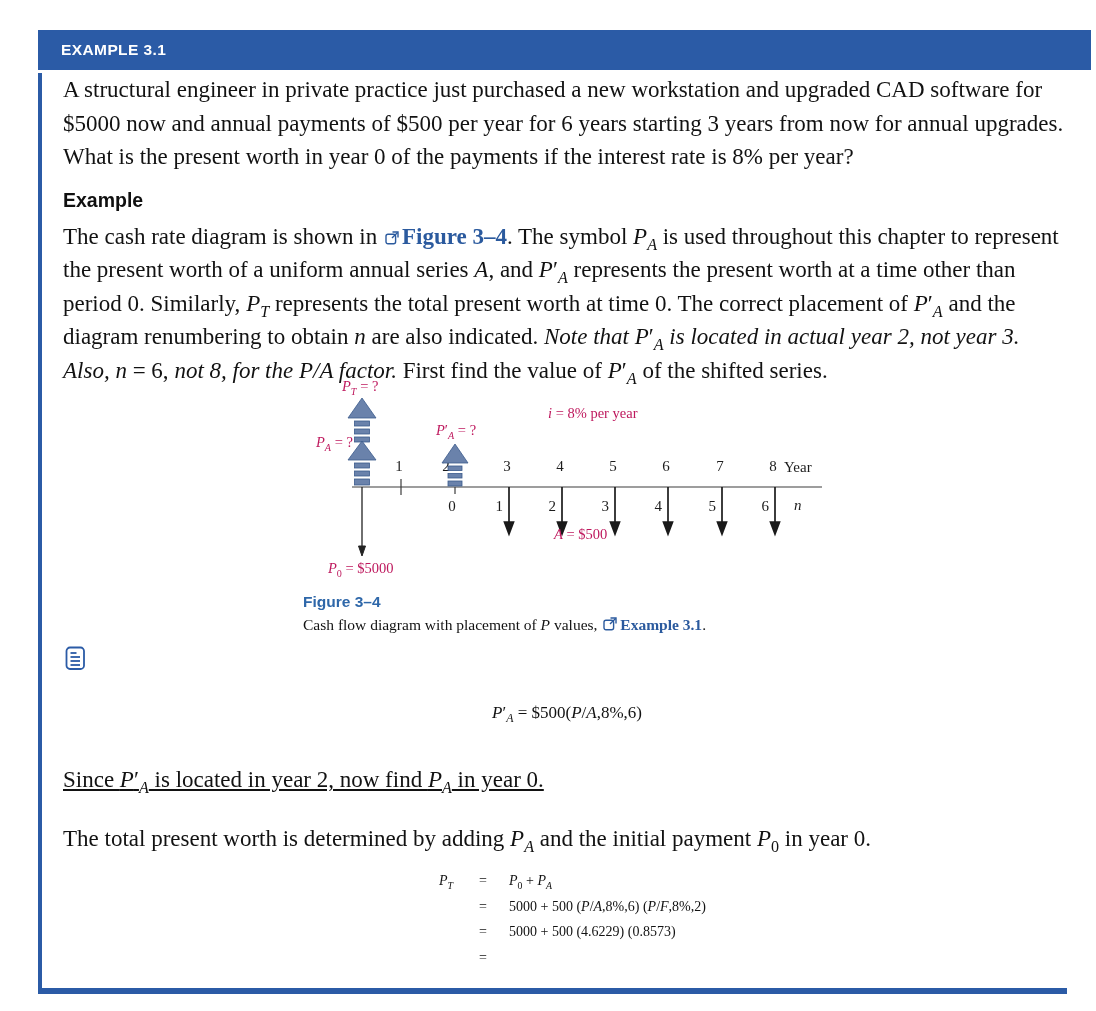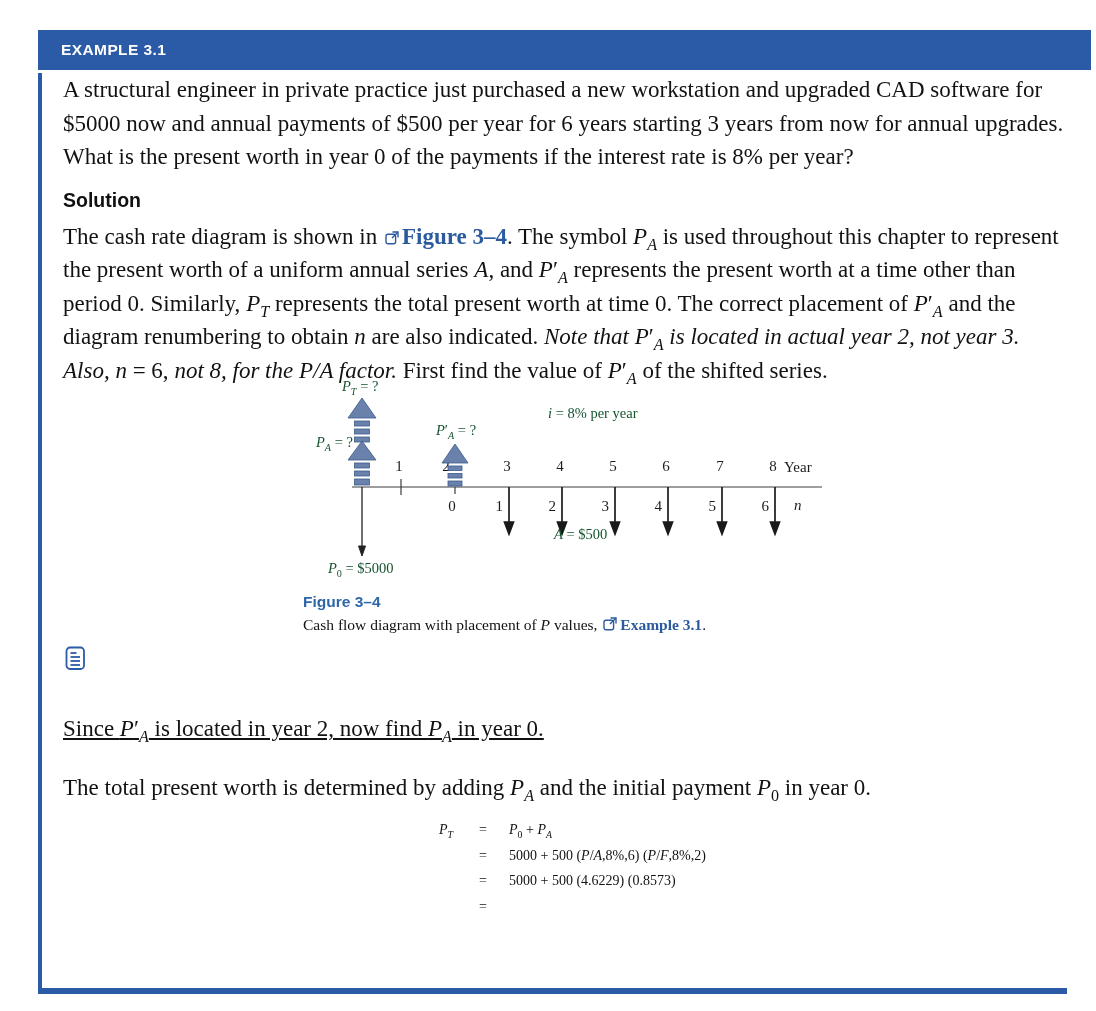--- a/index.html
+++ b/index.html
@@ -33,21 +33,21 @@
     font-size:19.5px;font-weight:700;color:#101010;
   }
   .solution-para{margin-top:8px;}
   sub{font-size:70%;line-height:0;}
   a.link{color:var(--link);font-weight:700;text-decoration:none;cursor:pointer;}
   .extlink-icon{display:inline-block;width:14px;height:14px;margin:0 3px 0 2px;vertical-align:-1px;}
   .extlink-icon svg{display:block;}
 
   
   .figure-block{margin:-6px 0 0 239px;width:540px;height:202px;position:relative;}
-  .dlabel{position:absolute;font-size:14.5px;line-height:15px;white-space:nowrap;color:#14532d;}
+  .dlabel{position:absolute;font-size:14.5px;line-height:15px;white-space:nowrap;color:#be185d;}
   .dsvg{position:absolute;left:0;top:0;}
   .dsvg text{font-family:"Liberation Serif",serif;font-size:15px;fill:#1c1c1c;}
   .fig-label{
     margin:10px 0 0 240px;font-family:"Liberation Sans",sans-serif;
     font-size:15.5px;font-weight:700;color:var(--fig_label);
   }
   .fig-caption{margin:5px 0 0 240px;font-size:15.5px;}
   .notes{margin:12px 0 0 1px;width:24px;height:26px;display:block;cursor:pointer;background:none;border:none;padding:0;}
 
   
@@ -66,21 +66,21 @@
 
 <div class="card">
   <div class="card-header">
     <span>EXAMPLE 3.1</span>
   </div>
 
   <div class="card-body">
 
     <p class="bodytext problem">A structural engineer in private practice just purchased a new workstation and upgraded CAD software for $5000 now and annual payments of $500 per year for 6 years starting 3 years from now for annual upgrades. What is the present worth in year 0 of the payments if the interest rate is 8% per year?</p>
 
-    <h2 class="solution-heading">Solution</h2>
+    <h2 class="solution-heading">Example</h2>
 
     <p class="bodytext solution-para"><span>The cash rate diagram is shown in </span><a class="link"><span class="extlink-icon"><svg width="14" height="14" viewBox="0 0 14 14" fill="none" stroke="var(--link)" stroke-width="1.4">
               <rect x="1" y="3.2" width="9.6" height="9.6" rx="2"></rect>
               <path d="M7.5 1h5.5v5.5" fill="none"></path>
               <path d="M12.6 1.4L7 7"></path>
             </svg></span><span>Figure 3–4</span></a><span>. The symbol <i>P</i><sub><i>A</i></sub> is used throughout this chapter to represent the present worth of a uniform annual series <i>A</i>, and <i>P</i>′<sub><i>A</i></sub> represents the present worth at a time other than period 0. Similarly, <i>P</i><sub><i>T</i></sub> represents the total present worth at time 0. The correct placement of <i>P</i>′<sub><i>A</i></sub> and the diagram renumbering to obtain <i>n</i> are also indicated. <i>Note that P</i>′<sub><i>A</i></sub> <i>is located in actual year 2, not year 3. Also, n</i> = 6, <i>not 8, for the P/A factor.</i> First find the value of <i>P</i>′<sub><i>A</i></sub> of the shifted series.</span></p>
 
     <div class="figure-block">
       <svg class="dsvg" width="540" height="202" viewBox="0 0 540 202">
 
@@ -179,20 +179,21 @@
     <button class="notes" title="">
       <svg width="22" height="26" viewBox="0 0 22 26" fill="none" stroke="var(--accent)" stroke-width="1.8">
         <rect x="1.5" y="1.5" width="17.5" height="21.5" rx="3.5"></rect>
         <line x1="5.5" y1="7" x2="11.5" y2="7"></line>
         <line x1="5.5" y1="11" x2="15" y2="11"></line>
         <line x1="5.5" y1="15" x2="15" y2="15"></line>
         <line x1="5.5" y1="19" x2="15" y2="19"></line>
       </svg>
     </button>
 
+    <div class="eq-line eq1"><i>P</i>′<sub><i>A</i></sub> = $500(<i>P</i>/<i>A</i>,8%,6)</div>
 
     <p class="bodytext since">Since <i>P</i>′<sub><i>A</i></sub> is located in year 2, now find <i>P</i><sub><i>A</i></sub> in year 0.</p>
 
 
     <p class="bodytext total">The total present worth is determined by adding <i>P</i><sub><i>A</i></sub> and the initial payment <i>P</i><sub>0</sub> in year 0.</p>
 
     <div class="eqtable">
       <div class="eqrow">
         <span class="lhs"><i>P</i><sub><i>T</i></sub></span>
         <span class="sign">=</span>

